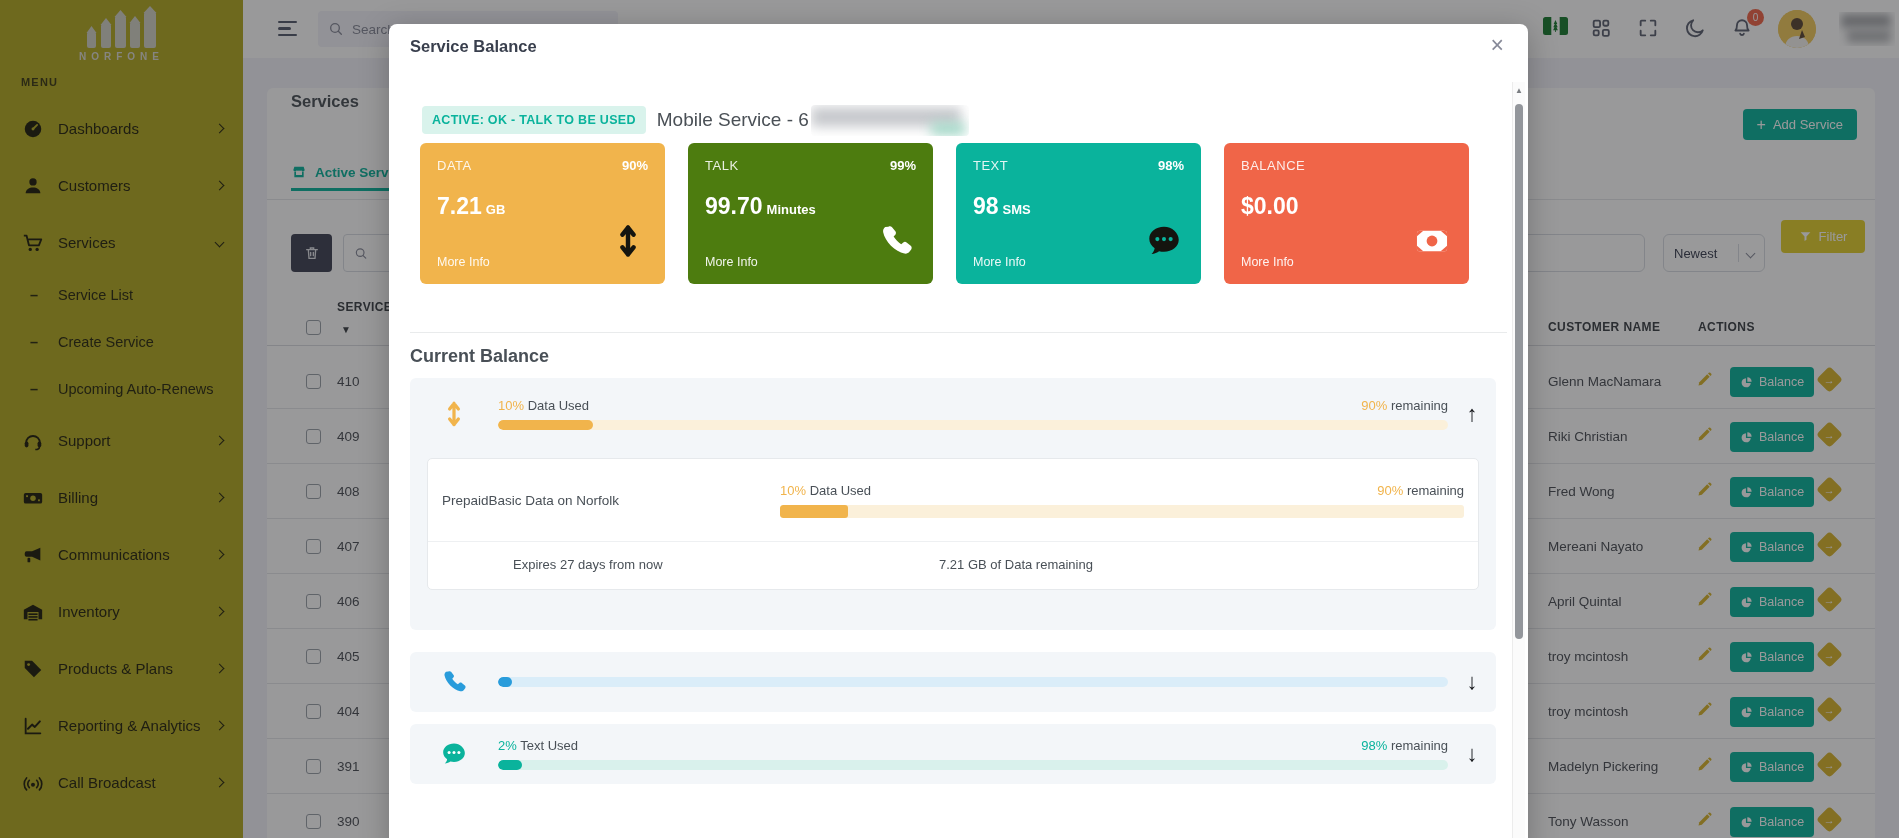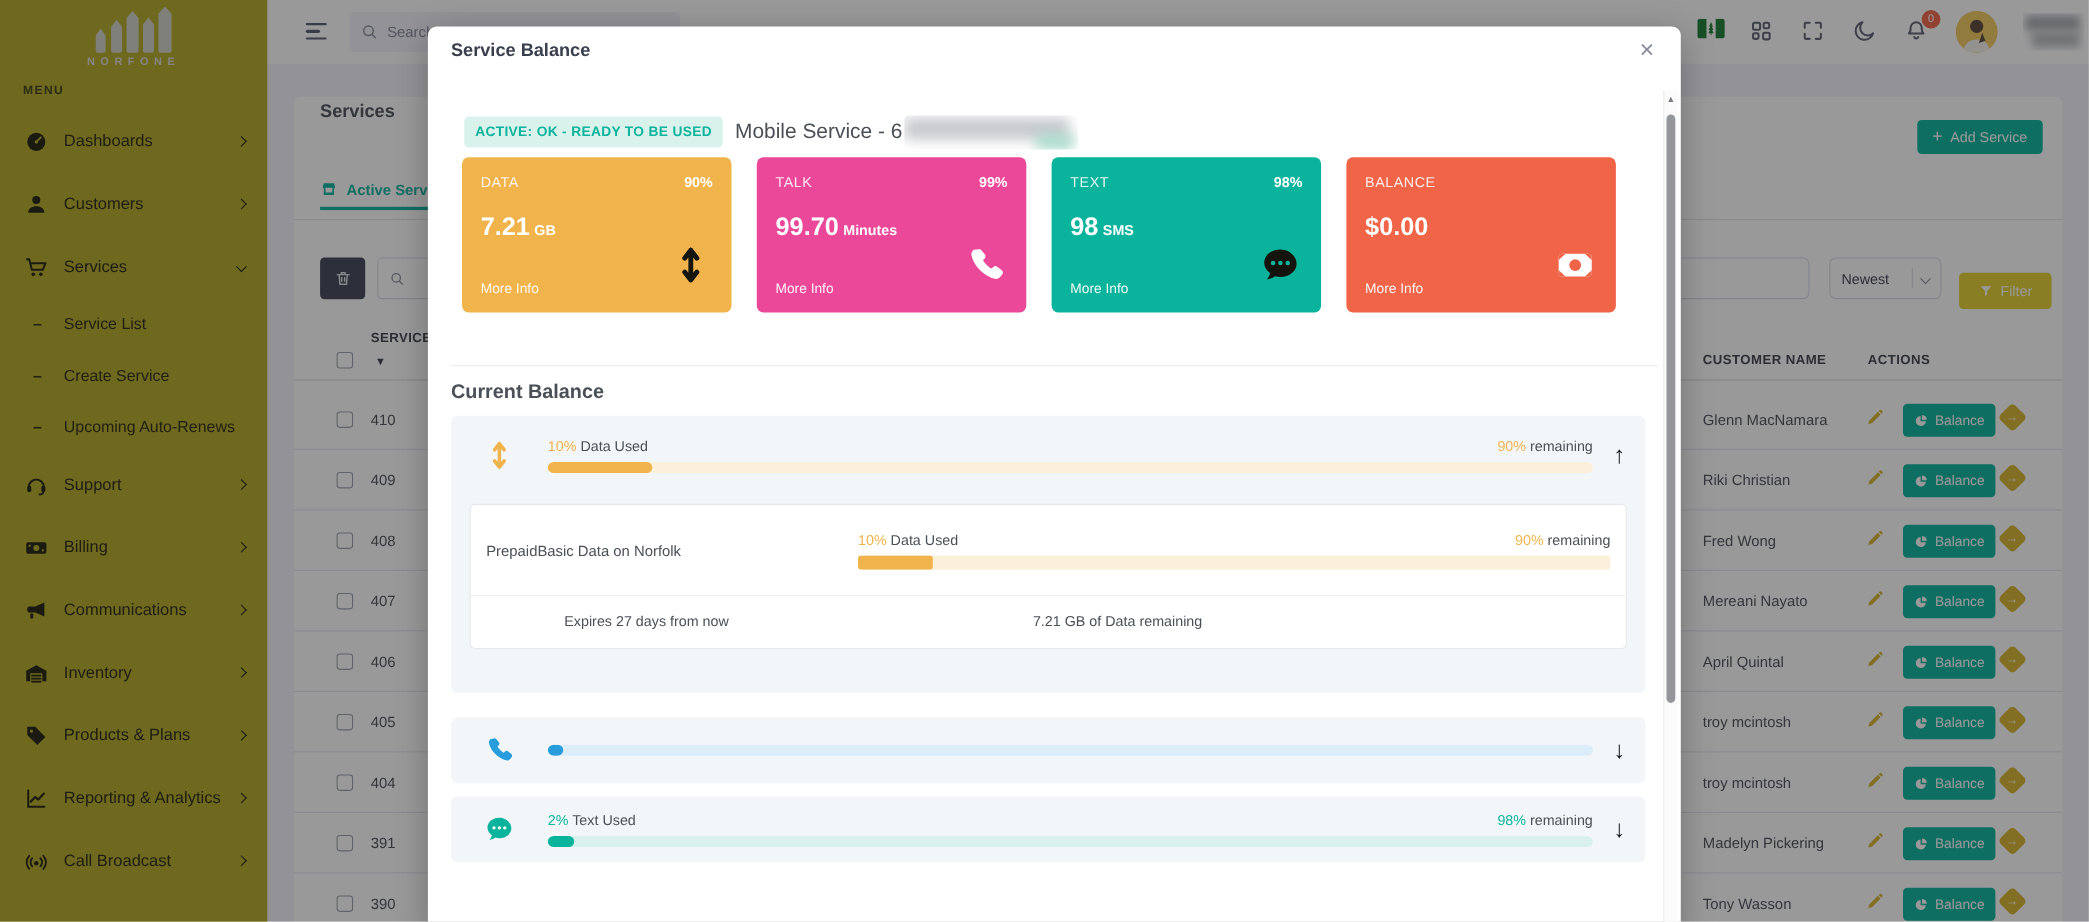--- a/index.html
+++ b/index.html
@@ -48,21 +48,21 @@
   .tab-underline { position:absolute; left:24px; top:100px; width:112px; height:3px; background:#0ab39c; }
   .tabs-divider { position:absolute; left:0; top:111px; width:100%; height:1px; background:#e4e6ea; }
 
   .trash-btn { position:absolute; left:24px; top:146px; width:41px; height:38px; background:#3f4354; border:0; border-radius:4px; display:flex; align-items:center; justify-content:center; cursor:pointer; }
   .tbl-search { position:absolute; left:76px; top:146px; width:260px; height:38px; background:#fff; border:1px solid #d8dce2; border-radius:4px; display:flex; align-items:center; padding:0 10px; }
   .tbl-search input { border:0; outline:0; width:100%; font-size:13px; font-family:inherit; color:#495057; }
   .right-search { position:absolute; left:1203px; top:146px; width:175px; height:38px; background:#fff; border:1px solid #d8dce2; border-radius:6px; }
   .sort-select { position:absolute; left:1396px; top:146px; width:102px; height:38px; background:#fff; border:1px solid #d8dce2; border-radius:6px; display:flex; align-items:center; padding:0 10px; cursor:pointer; font-size:13px; color:#3a3f51; }
   .sort-select .vline { width:1px; height:18px; background:#d8dce2; margin:0 8px 0 auto; }
   .sort-select .chev { border-color:#878a99; }
-  .filter-btn { position:absolute; left:1514px; top:160px; width:84px; height:33px; background:#e3cf2e; border:0; border-radius:4px; color:#fff; font-size:13px; display:flex; align-items:center; justify-content:center; gap:7px; cursor:pointer; font-family:inherit; }
+  .filter-btn { position:absolute; left:1514px; top:132px; width:84px; height:33px; background:#e3cf2e; border:0; border-radius:4px; color:#fff; font-size:13px; display:flex; align-items:center; justify-content:center; gap:7px; cursor:pointer; font-family:inherit; }
 
   .checkbox { width:15px; height:15px; border:1.5px solid #9aa0a8; border-radius:3px; background:#fff; cursor:pointer; }
   .th-check { position:absolute; left:39px; top:232px; }
   .th-service { position:absolute; left:70px; top:212px; font-size:12px; font-weight:bold; color:#3b4046; letter-spacing:.4px; }
   .th-caret { position:absolute; left:74px; top:236px; font-size:10px; color:#3b4046; cursor:pointer; }
   .th-customer { position:absolute; left:1281px; top:232px; font-size:12px; font-weight:bold; color:#3b4046; letter-spacing:.4px; }
   .th-actions { position:absolute; left:1431px; top:232px; font-size:12px; font-weight:bold; color:#3b4046; letter-spacing:.4px; }
   .th-divider { position:absolute; left:0; top:257px; width:100%; height:1px; background:#d9dbe0; }
 
   .trow { position:absolute; left:0; width:100%; height:55px; }
@@ -95,21 +95,21 @@
 
   .mcard { position:absolute; top:119px; width:245px; height:141px; border-radius:6px; color:#fff; padding:15px 17px; }
   .mcard .crow1 { display:flex; justify-content:space-between; font-size:13px; }
   .mcard .clabel { letter-spacing:.5px; color:rgba(255,255,255,.88); }
   .mcard .cpct { font-weight:bold; }
   .mcard .cval { position:absolute; left:17px; top:50px; font-size:23px; font-weight:bold; }
   .mcard .cunit { font-size:13px; font-weight:bold; margin-left:4px; }
   .mcard .cmore { position:absolute; left:17px; bottom:15px; font-size:12.5px; color:rgba(255,255,255,.92); cursor:pointer; }
   .mcard .cicon { position:absolute; right:18px; bottom:24px; width:38px; height:38px; }
   .mc-data { left:31px; background:#f1b44c; }
-  .mc-talk { left:299px; background:#ec4899; }
+  .mc-talk { left:299px; background:#4d7c0f; }
   .mc-text { left:567px; background:#0ab39c; }
   .mc-balance { left:835px; background:#f06548; }
 
   .modal-divider { position:absolute; left:21px; top:308px; width:1097px; height:1px; background:#e9ebec; }
   .section-title { position:absolute; left:21px; top:322px; font-size:18px; font-weight:600; color:#495057; }
 
   .usage-box { position:absolute; left:21px; width:1086px; background:#f3f6f9; border-radius:6px; }
   .ubox-data { top:354px; height:252px; }
   .ubox-talk { top:628px; height:60px; }
   .ubox-text { top:700px; height:60px; }
@@ -552,21 +552,21 @@
   </div>
 </div>
 
 <div class="backdrop"></div>
 
 <div class="modal">
   <div class="modal-title">Service Balance</div>
   <div class="modal-close">×</div>
 
   <div class="status-row">
-    <span class="status-badge">ACTIVE: OK - READY TO BE USED</span>
+    <span class="status-badge">ACTIVE: OK - TALK TO BE USED</span>
     <span class="service-title">Mobile Service - 6</span>
     <span class="num-redact">
         <i></i>
         <i></i>
       </span>
   </div>
 
   <div class="mcard mc-data">
     <div class="crow1">
         <span class="clabel">DATA</span>

